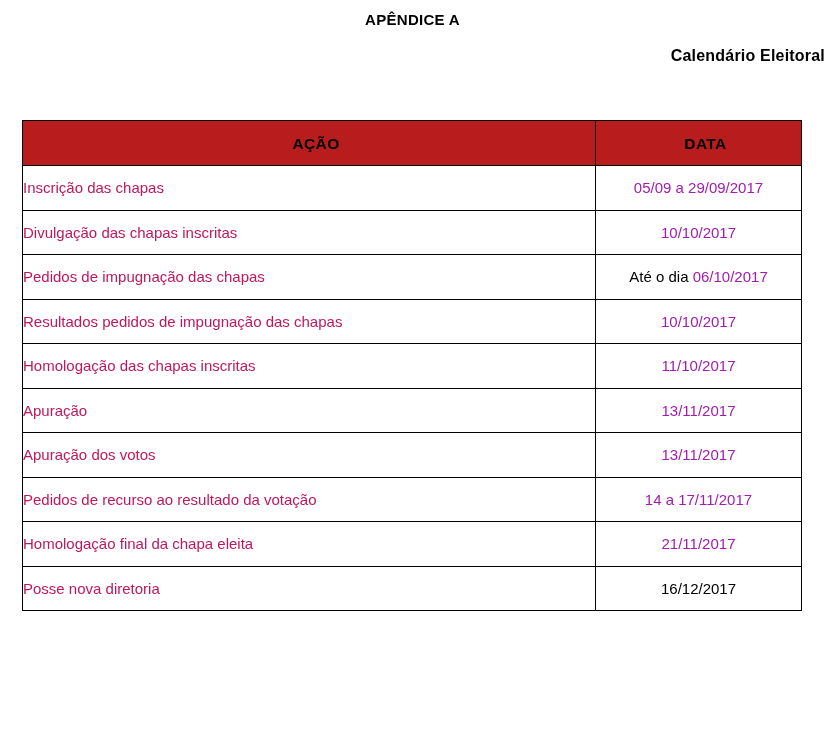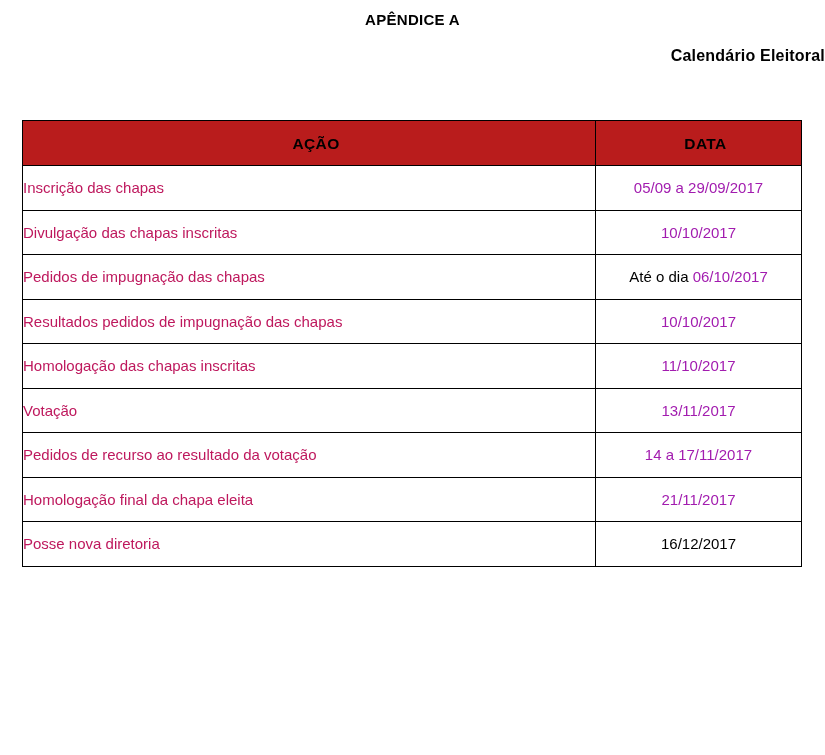--- a/index.html
+++ b/index.html
@@ -120,21 +120,25 @@
           </tr>
           <tr>
             <td class="acao">Resultados pedidos de impugnação das chapas</td>
             <td class="data"><span class="d-red">10/10/2017</span></td>
           </tr>
           <tr>
             <td class="acao">Homologação das chapas inscritas</td>
             <td class="data"><span class="d-red">11/10/2017</span></td>
           </tr>
           <tr>
-            <td class="acao">Votação</td>
+            <td class="acao">Apuração</td>
+            <td class="data"><span class="d-red">13/11/2017</span></td>
+          </tr>
+          <tr>
+            <td class="acao">Apuração dos votos</td>
             <td class="data"><span class="d-red">13/11/2017</span></td>
           </tr>
           <tr>
             <td class="acao">Pedidos de recurso ao resultado da votação</td>
             <td class="data"><span class="d-red">14 a 17/11/2017</span></td>
           </tr>
           <tr>
             <td class="acao">Homologação final da chapa eleita</td>
             <td class="data"><span class="d-red">21/11/2017</span></td>
           </tr>

